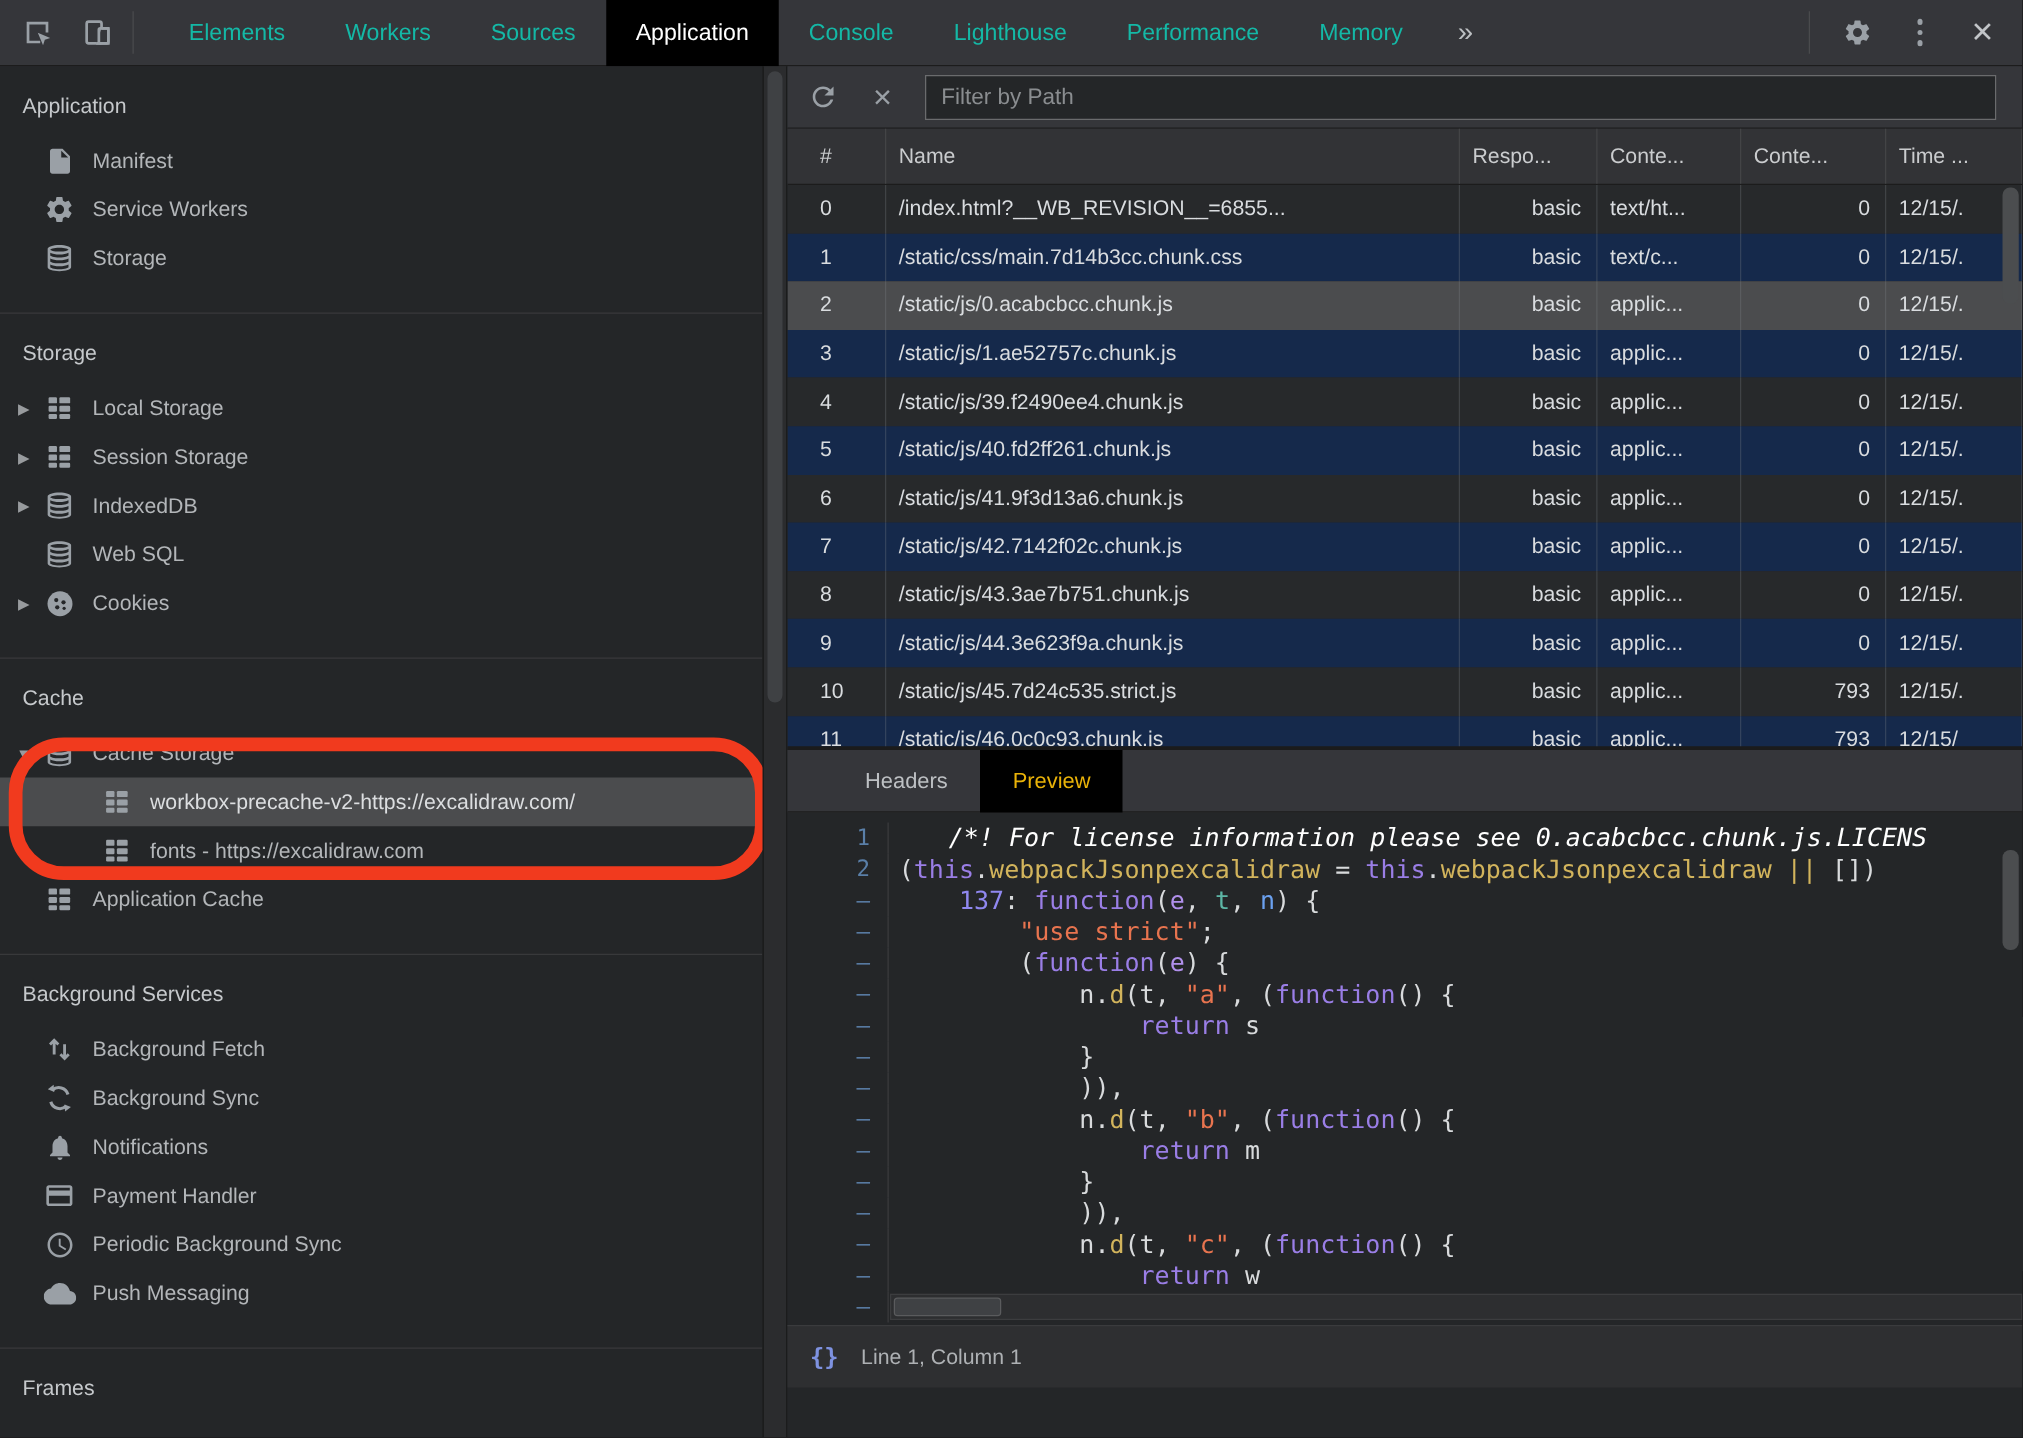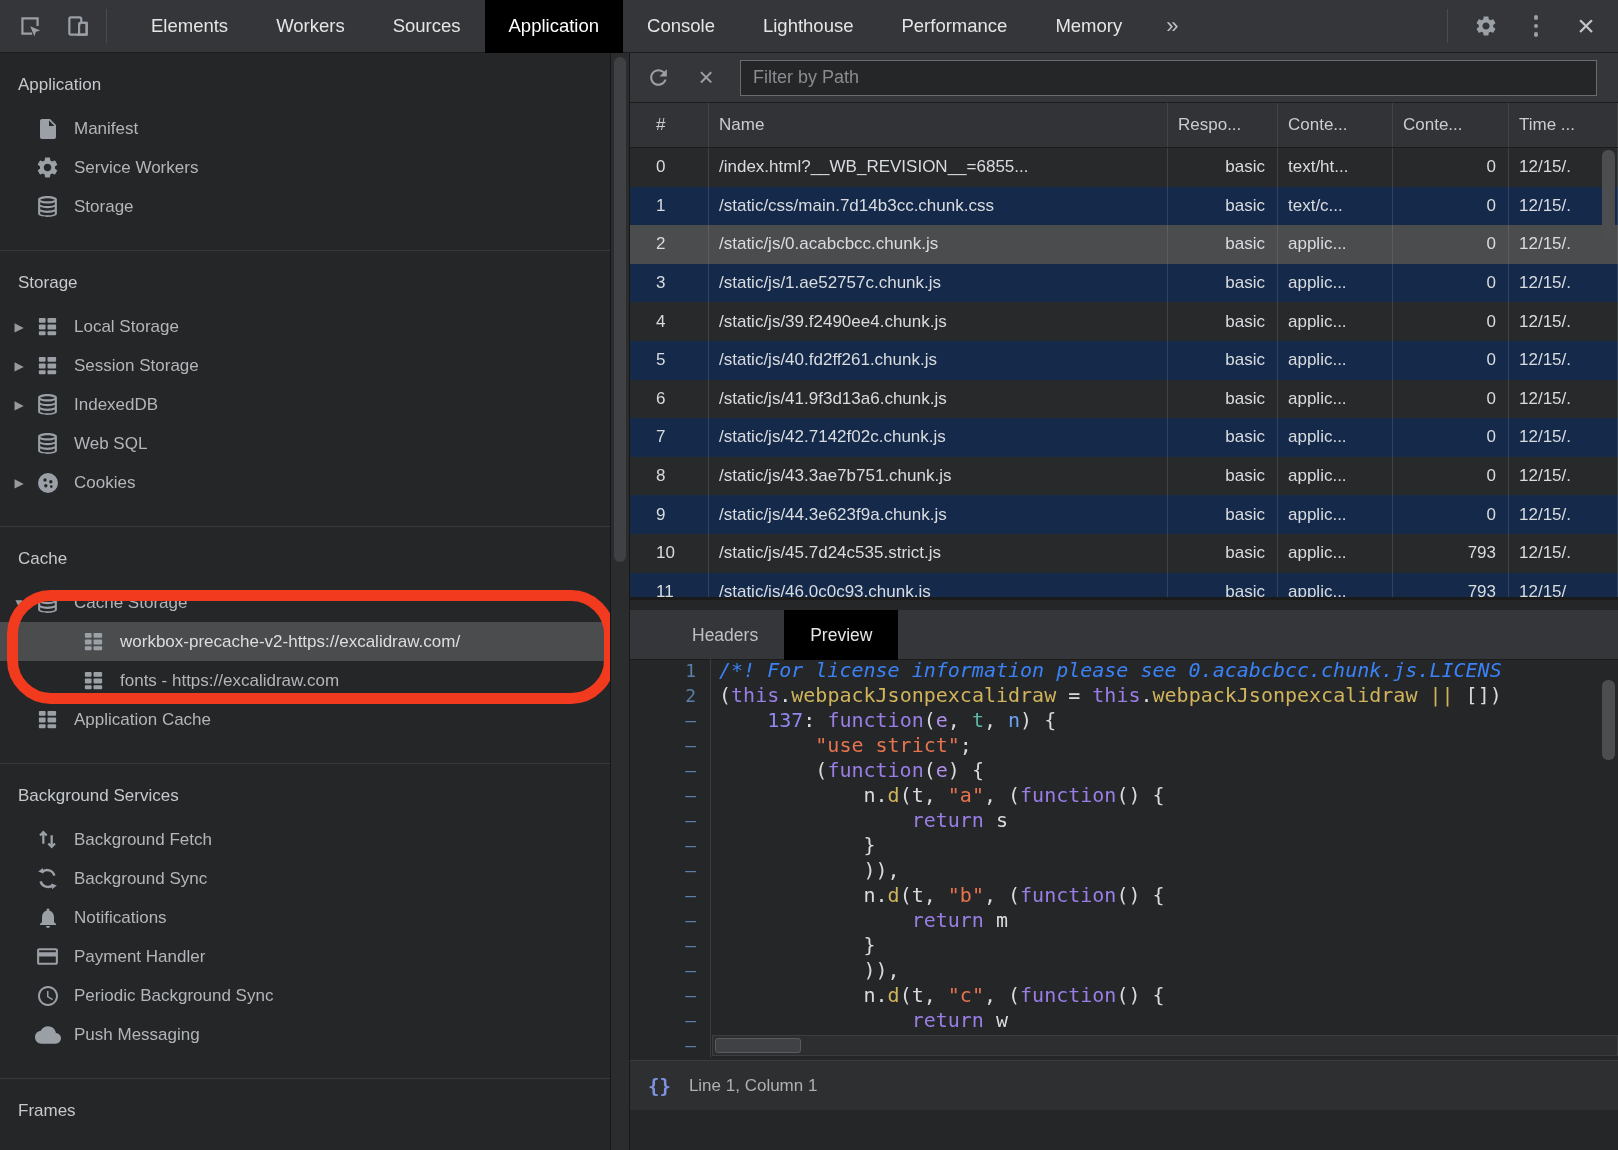--- a/index.html
+++ b/index.html
@@ -8,21 +8,21 @@
         font-family:"Liberation Sans",sans-serif;color:#d6d6d6;-webkit-font-smoothing:antialiased;}
 
   
   .tabbar{position:absolute;left:0;top:0;right:0;height:53px;background:#35363a;
           display:flex;align-items:center;border-bottom:1px solid #1c1c1c;}
   .icon-btn{width:40px;height:40px;display:flex;align-items:center;justify-content:center;
             color:#9aa0a6;flex:none;}
   .icon-btn svg{display:block;}
   .tb-sep{width:1px;height:34px;background:#4a4b4d;margin:0 8px;flex:none;}
   .tabs{display:flex;height:53px;margin-left:12px;}
-  .tab{height:53px;display:flex;align-items:center;padding:0 24px;font-size:18.5px;color:#e5e5e5;cursor:default;}
+  .tab{height:53px;display:flex;align-items:center;padding:0 24px;font-size:18.5px;color:#14b8a6;cursor:default;}
   .tab.selected{background:#000;color:#fff;}
   .chev{font-size:22px;color:#bdc0c3;padding:0 20px;}
   .tabbar-right{margin-left:auto;display:flex;align-items:center;gap:10px;padding-right:12px;}
   .kebab{display:flex;flex-direction:column;gap:4px;align-items:center;justify-content:center;}
   .kebab i{width:4.5px;height:4.5px;border-radius:50%;background:#9aa0a6;}
   .close-x{font-size:30px;color:#c2c5c8;line-height:1;}
 
   
   .sidebar{position:absolute;left:0;top:53px;width:610px;bottom:0;background:#242628;overflow:hidden;}
   .section{padding:10px 0 24px 0;}
@@ -64,31 +64,31 @@
   .nrow.selected{background:#4b4c4e;}
   .nrow .cell{height:100%;display:flex;align-items:center;padding-left:10px;
               border-right:1px solid rgba(130,135,140,0.28);overflow:hidden;white-space:nowrap;}
   .nrow .cell.first{padding-left:26px;}
   .nrow .cell.right{justify-content:flex-end;padding-right:12px;}
   .table-vscroll{position:absolute;right:3px;top:97px;width:13px;height:93px;background:#4b4d4f;border-radius:6px;}
 
   .splitter{position:absolute;top:544px;left:0;right:0;height:3px;background:#1b1b1b;}
 
   .ptabs{position:absolute;top:547px;left:0;right:0;height:50px;background:#35363a;
-         display:flex;padding-left:36px;border-bottom:1px solid #1c1c1c;margin-top:10px;}
+         display:flex;align-items:center;padding-left:36px;border-bottom:1px solid #1c1c1c;}
   .ptab{height:50px;display:flex;align-items:center;padding:0 26px;font-size:17.5px;color:#bdc0c3;}
-  .ptab.selected{background:#000;color:#e5e5e5;}
+  .ptab.selected{background:#000;color:#eab308;}
 
   .code{position:absolute;top:597px;left:0;right:0;height:410px;overflow:hidden;
         font-family:"DejaVu Sans Mono",monospace;font-size:20px;line-height:25px;padding-top:8px;}
   .cline{display:flex;height:25px;white-space:pre;}
   .gut{width:81px;flex:none;text-align:right;padding-right:14px;color:#5a7fa8;
        border-right:1px solid #3a3b3d;font-size:18px;}
   .ct{padding-left:8px;white-space:pre;}
-  .tok-c{color:#3b82f6;font-style:italic;}
+  .tok-c{color:#ffffff;font-style:italic;margin-left:40px;}
   .tok-k{color:#9a7ee6;}
   .tok-p{color:#d2b45c;}
   .tok-s{color:#e8744f;}
   .tok-n{color:#9088f0;}
   .tok-v1{color:#b190ec;}
   .tok-v2{color:#5db6a6;}
   .tok-v3{color:#6ba1f0;}
   .tok-t{color:#d8dadc;}
   .code-hscroll{position:absolute;top:982px;left:82px;right:0;height:21px;background:#2d2e30;
                 border:1px solid #3c3d3f;}

